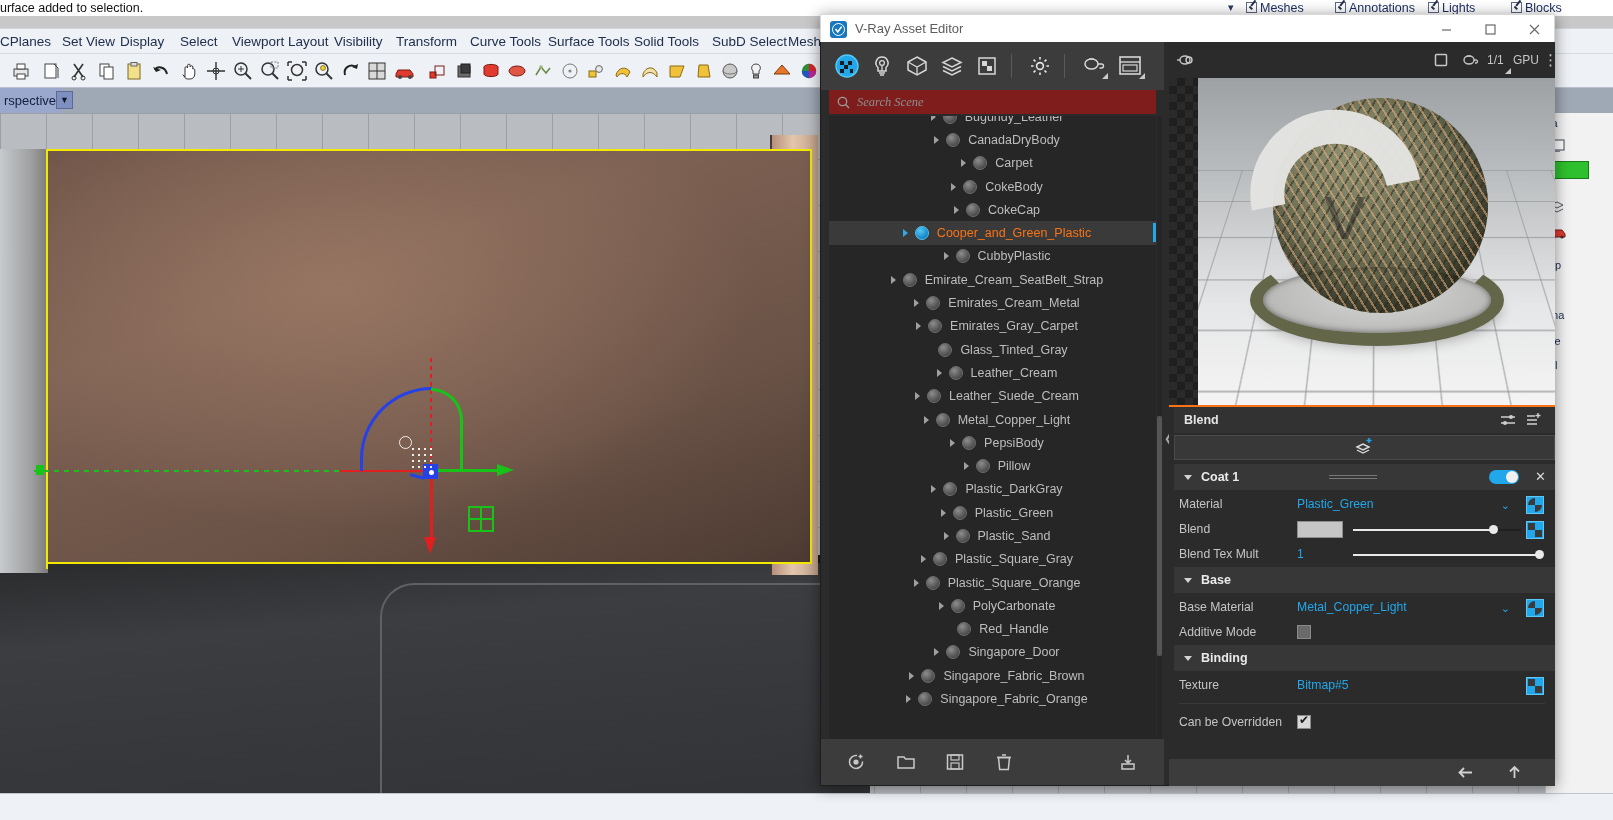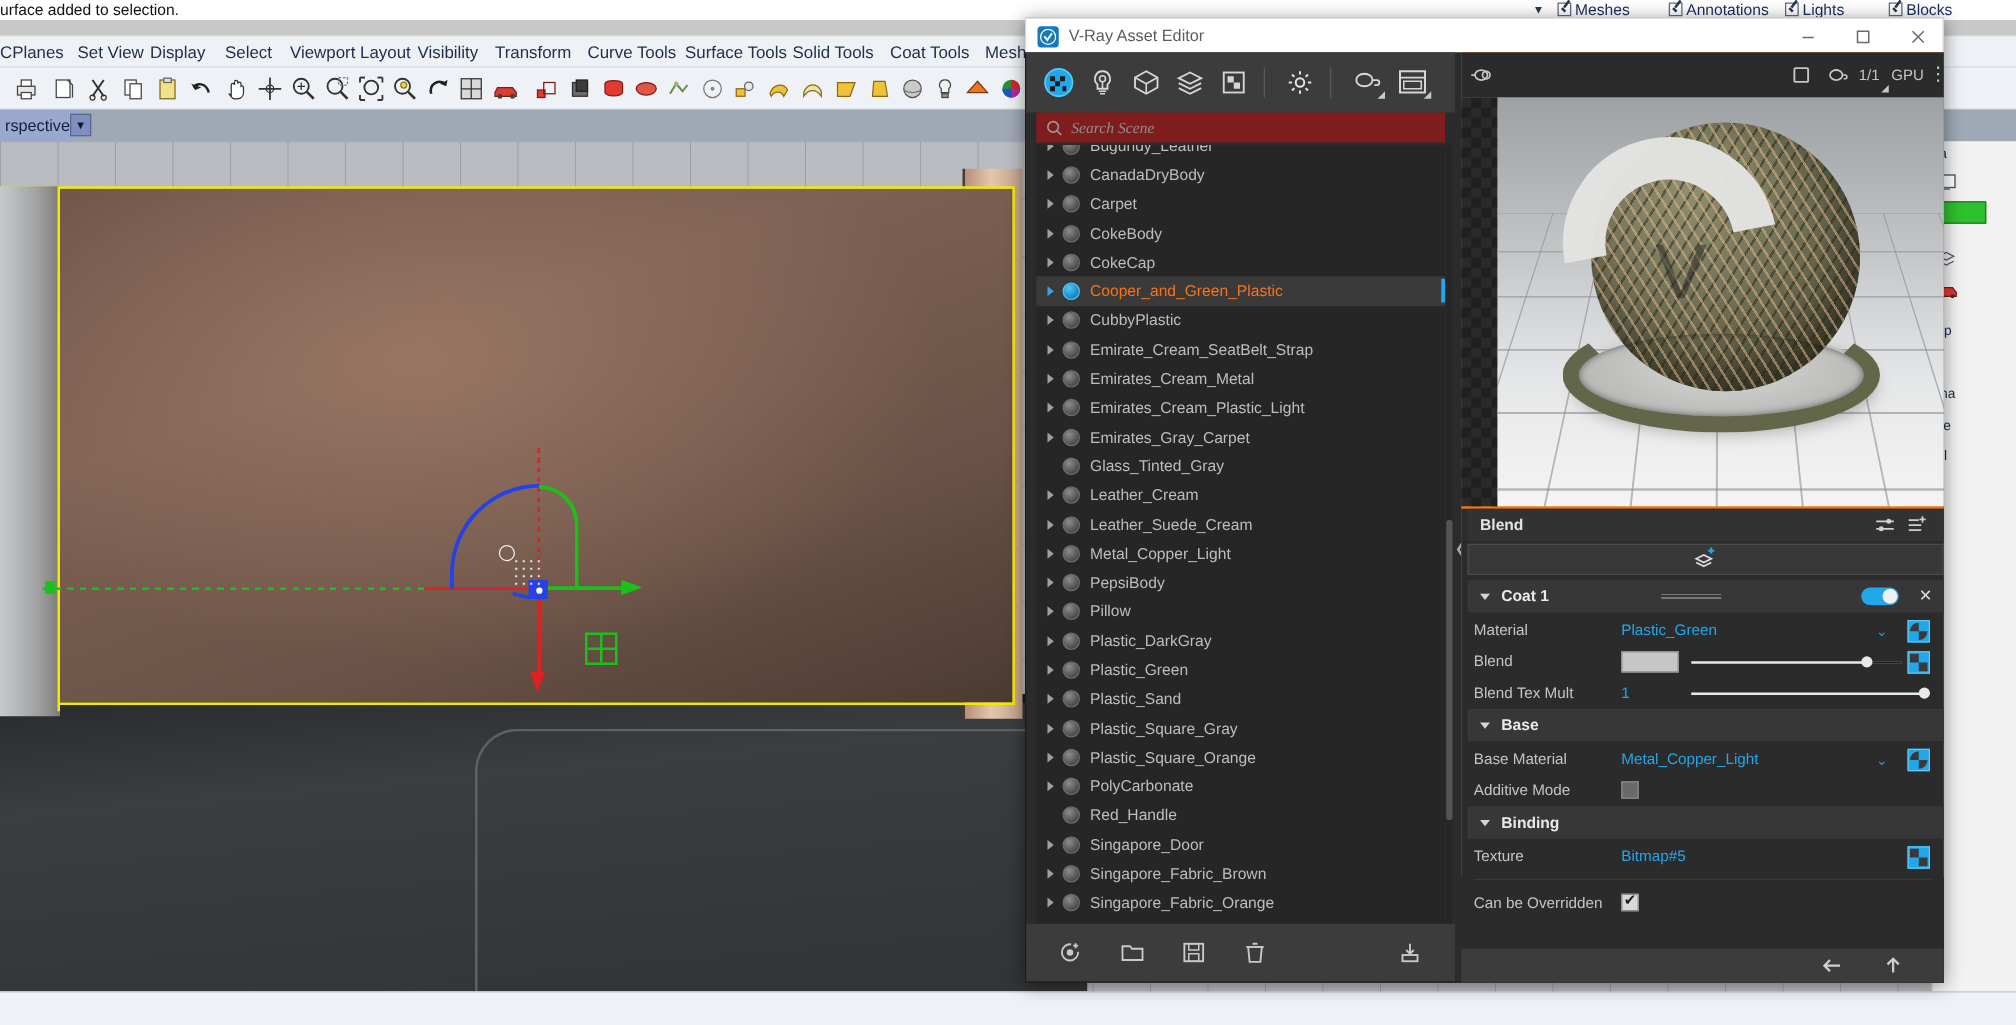--- a/index.html
+++ b/index.html
@@ -255,20 +255,21 @@
     font-style: italic; font-family: "Liberation Serif", serif;
   }
 
   .mat-list {
     position: absolute; left: 8px; top: 74px; width: 327px; height: 664px;
     background: #262626; overflow: hidden;
   }
   .mat-row {
     position: relative; height: 23.3px; display: flex; align-items: center;
     white-space: nowrap;
+    justify-content: center;
   }
   .mat-row.sel { background: #3a3a3a; }
   .mat-row.sel .mat-name { color: #f97316; }
   .mat-row.sel .mat-tri { border-left-color: #2fa8e8; }
   .mat-sel-bar {
     position: absolute; right: 0; top: 2px; width: 3px; height: 19px; background: #22a7ea;
   }
   .mat-tri {
     width: 0; height: 0; margin-left: 9px;
     border-left: 5px solid #a0a0a0;
@@ -517,21 +518,21 @@
     <div class="rhino-menu-item" style="left:0px;">CPlanes</div>
     <div class="rhino-menu-item" style="left:62px;">Set View</div>
     <div class="rhino-menu-item" style="left:120px;">Display</div>
     <div class="rhino-menu-item" style="left:180px;">Select</div>
     <div class="rhino-menu-item" style="left:232px;">Viewport Layout</div>
     <div class="rhino-menu-item" style="left:334px;">Visibility</div>
     <div class="rhino-menu-item" style="left:396px;">Transform</div>
     <div class="rhino-menu-item" style="left:470px;">Curve Tools</div>
     <div class="rhino-menu-item" style="left:548px;">Surface Tools</div>
     <div class="rhino-menu-item" style="left:634px;">Solid Tools</div>
-    <div class="rhino-menu-item" style="left:712px;">Coat Tools</div>
+    <div class="rhino-menu-item" style="left:712px;">SubD Select</div>
     <div class="rhino-menu-item" style="left:788px;">Mesh</div>
   </div>
 
   <div class="rhino-toolbar">
     <div class="tb-ico" style="left:8px;">
       <svg width="20" height="20" viewBox="0 0 20 20">
           <rect x="3" y="8" width="14" height="7" fill="#e8e8e8" stroke="#444"></rect>
           <rect x="6" y="3" width="8" height="5" fill="#fff" stroke="#444"></rect>
           <rect x="6" y="13" width="8" height="5" fill="#fff" stroke="#444"></rect>
         </svg>
@@ -932,25 +933,20 @@
             <span class="mat-name">Emirate_Cream_SeatBelt_Strap</span>
           </div>
           <div class="mat-row">
             <span class="mat-tri"></span>
             <span class="mat-ball"></span>
             <span class="mat-name">Emirates_Cream_Metal</span>
           </div>
           <div class="mat-row">
             <span class="mat-tri"></span>
             <span class="mat-ball"></span>
-            <span class="mat-name">Emirates_Cream_Plastic_Light</span>
-          </div>
-          <div class="mat-row">
-            <span class="mat-tri"></span>
-            <span class="mat-ball"></span>
             <span class="mat-name">Emirates_Gray_Carpet</span>
           </div>
           <div class="mat-row">
             <span class="mat-tri empty"></span>
             <span class="mat-ball"></span>
             <span class="mat-name">Glass_Tinted_Gray</span>
           </div>
           <div class="mat-row">
             <span class="mat-tri"></span>
             <span class="mat-ball"></span>

